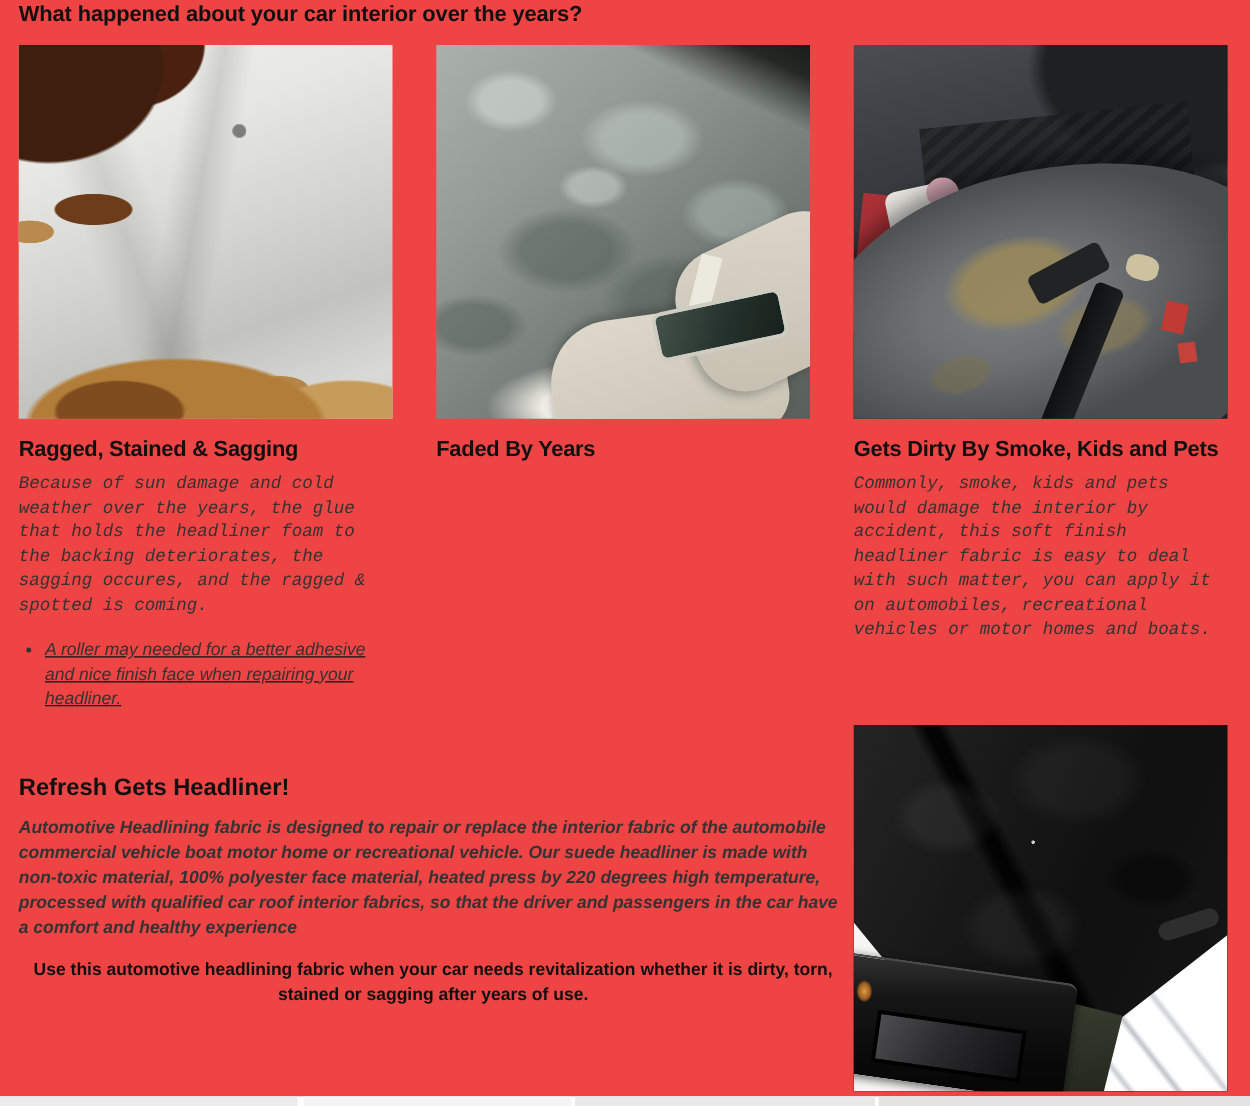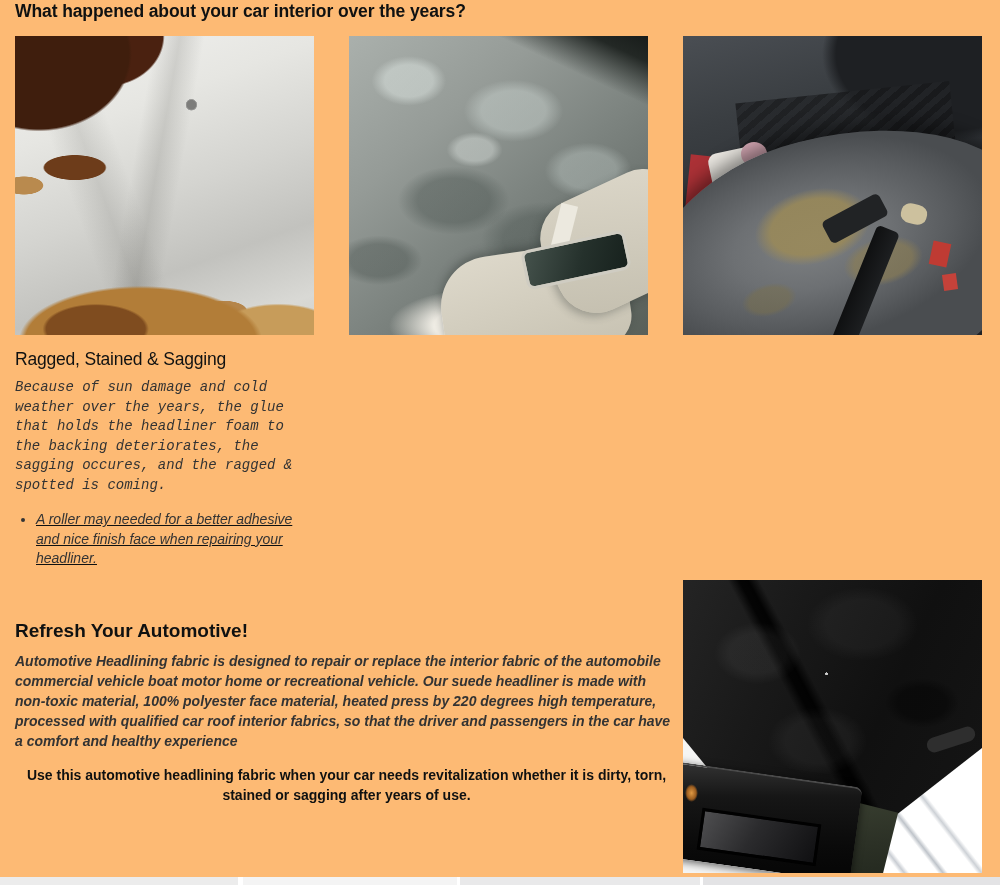--- a/index.html
+++ b/index.html
@@ -4,42 +4,42 @@
 <style>
   * { margin:0; padding:0; box-sizing:border-box; }
   html,body { background:#ffffff; }
   body {
     width:1000px; height:885px;
     font-family:"Liberation Sans", sans-serif;
     color:#0f1111;
     position:relative;
     overflow:hidden;
   }
-  .page { position:absolute; inset:0; background:#fdba74; }
+  .page { position:absolute; inset:0; background:#ef4444; }
 
   .title {
     position:absolute; left:15px; top:1px;
     font-size:17.5px; font-weight:700; color:#0f1111;
     letter-spacing:-0.1px;
   }
 
   .col { position:absolute; top:36px; width:299px; }
   .col-1 { left:15px; }
   .col-2 { left:349px; }
   .col-3 { left:683px; }
 
   .photo {
     position:relative; width:299px; height:299px;
     overflow:hidden; background:#d8d8d4;
   }
   .photo > div { position:absolute; }
 
   .col h3 {
     margin-top:13px;
-    font-size:17.5px; font-weight:400; color:#0f1111;
+    font-size:17.5px; font-weight:700; color:#0f1111;
     letter-spacing:-0.2px; line-height:23px;
   }
   .col .body {
     margin-top:7px;
     font-size:14px; font-style:italic; color:#333333;
     line-height:19.5px;
     font-family:Liberation Mono, monospace;
   }
   .col ul {
     margin-top:15px; padding-left:21px; list-style:disc;text-decoration:underline;
@@ -205,41 +205,44 @@
   </section>
 
   <section class="col col-2">
     <div class="photo photo-faded">
       <div class="seat-glow"></div>
       <div class="visor-a"></div>
       <div class="visor-b"></div>
       <div class="mirror-arm"></div>
       <div class="mirror"></div>
     </div>
+    <h3>Faded By Years</h3>
   </section>
 
   <section class="col col-3">
     <div class="photo photo-dirty">
       <div class="mat-top"></div>
       <div class="mat-bottom"></div>
       <div class="trash-red"></div>
       <div class="trash-white"></div>
       <div class="trash-pink"></div>
       <div class="trash-green"></div>
       <div class="seat-cushion"></div>
       <div class="crumb-pale"></div>
       <div class="belt-strap"></div>
       <div class="belt-head"></div>
       <div class="redbit-1"></div>
       <div class="redbit-2"></div>
     </div>
+    <h3>Gets Dirty By Smoke, Kids and Pets</h3>
+    <p class="body">Commonly, smoke, kids and pets would damage the interior by accident, this soft finish headliner fabric is easy to deal with such matter, you can apply it on automobiles, recreational vehicles or motor homes and boats.</p>
   </section>
 
   <section class="refresh">
-    <h3>Refresh Your Automotive!</h3>
+    <h3>Refresh Gets Headliner!</h3>
     <p class="rbody">Automotive Headlining fabric is designed to repair or replace the interior fabric of the automobile commercial vehicle boat motor home or recreational vehicle. Our suede headliner is made with non-toxic material, 100% polyester face material, heated press by 220 degrees high temperature, processed with qualified car roof interior fabrics, so that the driver and passengers in the car have a comfort and healthy experience</p>
     <p class="rfooter">Use this automotive headlining fabric when your car needs revitalization whether it is dirty, torn, stained or sagging after years of use.</p>
   </section>
 
   <div class="photo photo-suede">
     <div class="corner-bl-white"></div>
     <div class="corner-br-white"></div>
     <div class="pillar-trim"></div>
     <div class="console-body"></div>
     <div class="console-glass"></div>

